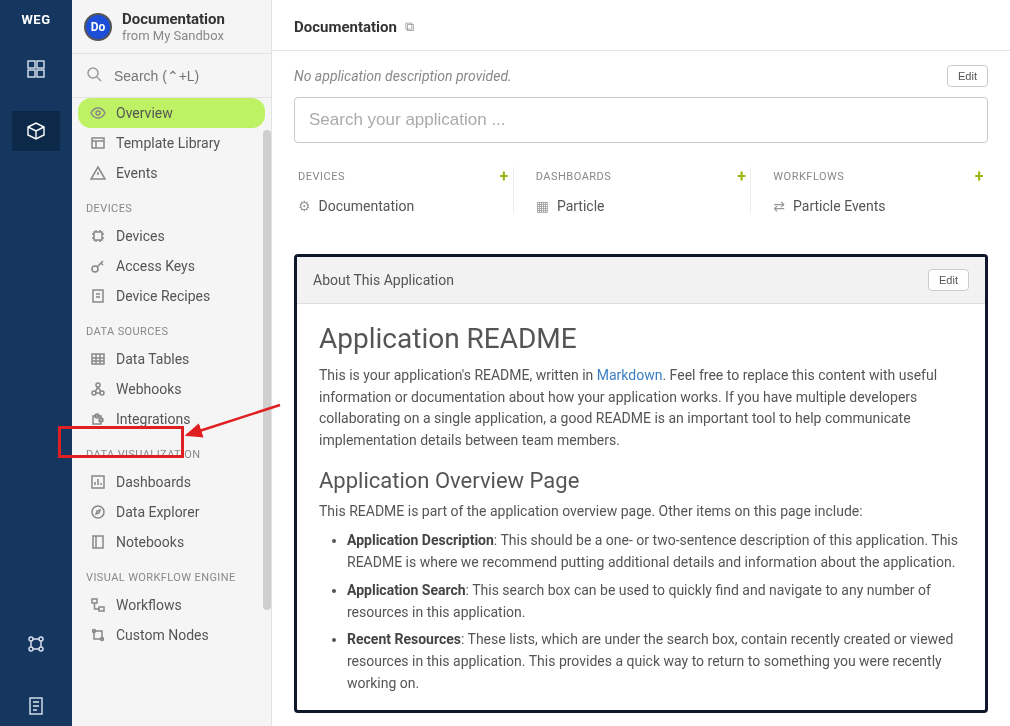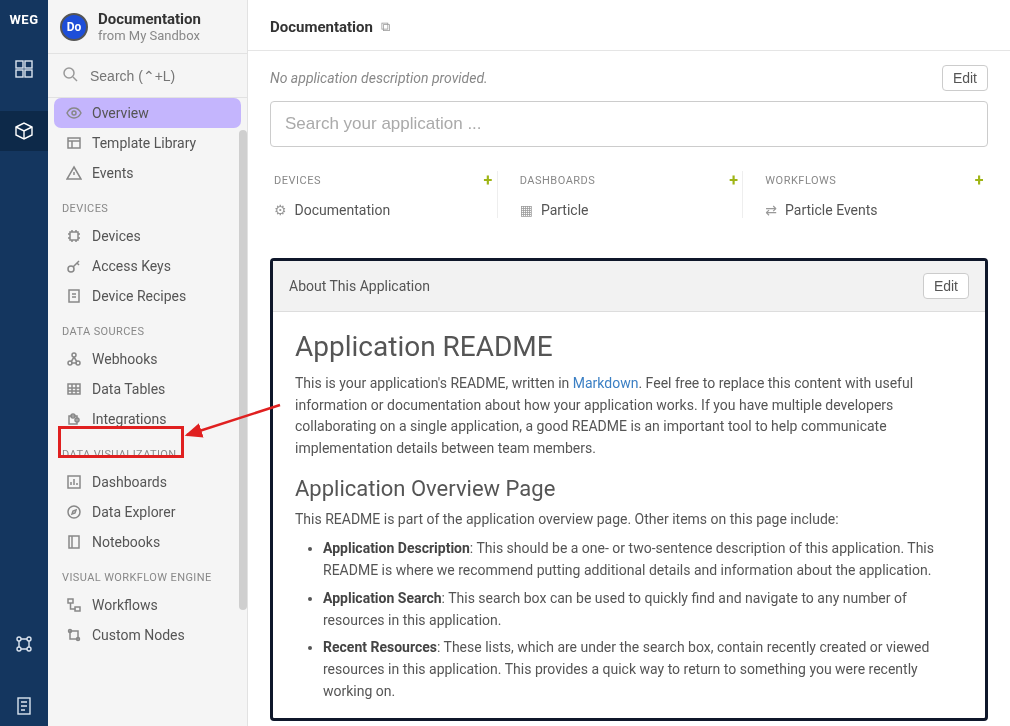--- a/index.html
+++ b/index.html
@@ -1,54 +1,54 @@
 <!DOCTYPE html>
 <html><head>
 <meta charset="utf-8">
 <style>
 * { margin: 0; padding: 0; box-sizing: border-box; }
 body { font-family: -apple-system, BlinkMacSystemFont, "Segoe UI", Roboto, Helvetica, Arial, sans-serif; font-size: 14px; color: #444; width: 1010px; height: 726px; overflow: hidden; background: #fff; }
 .app { display: flex; height: 726px; }
 
 
-.rail { width: 48px; background: #14365f; display: flex; flex-direction: column; align-items: center; padding-top: 12px; gap: 22px; }
+.rail { width: 72px; background: #14365f; display: flex; flex-direction: column; align-items: center; padding-top: 12px; gap: 22px; }
 .rail-logo { color: #fff; font-weight: 700; font-size: 13px; letter-spacing: 0.5px; }
 .rail-ico { width: 48px; height: 40px; display: flex; align-items: center; justify-content: center; color: #dbe4ef; }
 .rail-ico.active { background: #0d2949; color: #fff; }
 .rail svg { stroke: currentColor; fill: none; stroke-width: 1.4; }
 
 
 .nav { width: 200px; background: #f5f5f5; border-right: 1px solid #e2e2e2; display: flex; flex-direction: column; position: relative; }
 .nav-head { display: flex; align-items: center; gap: 10px; padding: 10px 12px; border-bottom: 1px solid #e2e2e2; }
 .avatar { width: 28px; height: 28px; border-radius: 50%; background: #1d4ed8; color: #fff; font-weight: 700; font-size: 12px; display: flex; align-items: center; justify-content: center; border: 2px solid #555; }
 .nav-title { font-weight: 700; font-size: 15px; color: #333; }
 .nav-sub { font-size: 13px; color: #888; }
 .nav-search { display: flex; align-items: center; gap: 12px; padding: 12px 14px; border-bottom: 1px solid #e2e2e2; color: #888; }
 .nav-search input { border: none; background: transparent; outline: none; font-size: 14px; width: 100%; color: #555; }
 .nav-scroll { overflow-y: auto; flex: 1; }
 .nav-section { padding: 14px 14px 6px; font-size: 11px; letter-spacing: 0.4px; color: #888; }
 .nav-item { display: flex; align-items: center; gap: 10px; padding: 7px 14px 7px 18px; color: #555; cursor: pointer; font-size: 14px; }
-.nav-item.active { background: #c4b5fd; border-radius: 7px; margin: 0 6px; padding-left: 12px; }
+.nav-item.active { background: #bef264; border-radius: 13px; margin: 0 6px; padding-left: 12px; }
 .nav-item .ni { width: 16px; height: 16px; flex: 0 0 16px; }
 .nav-item .ni svg { stroke: #888; fill: none; stroke-width: 1.5; }
 .nav-scrollbar { position: absolute; right: 0; top: 130px; width: 8px; height: 480px; background: #cfcfcf; border-radius: 4px; }
 
 
 .highlight-box { position: absolute; border: 3px solid #e02020; pointer-events: none; }
 .arrow-svg { position: absolute; pointer-events: none; }
 
 
 .main { flex: 1; display: flex; flex-direction: column; min-width: 0; }
 .main-head { padding: 18px 22px 14px; border-bottom: 1px solid #e5e5e5; display: flex; align-items: center; gap: 8px; }
 .main-head h1 { font-size: 15px; font-weight: 700; color: #333; }
 .copy-ico { color: #999; font-size: 13px; }
 .main-body { padding: 14px 22px 0; overflow-y: auto; flex: 1; }
 .desc-row { display: flex; align-items: center; justify-content: space-between; margin-bottom: 10px; }
 .desc-row em { color: #888; font-style: italic; font-size: 14px; }
-.btn-edit { border: 1px solid #ccc; background: #fff; border-radius: 4px; padding: 4px 10px; font-size: 14px; color: #555; cursor: pointer; }
+.btn-edit { border: 1px solid #ccc; background: #fff; border-radius: 4px; padding: 4px 10px; font-size: 11px; color: #555; cursor: pointer; }
 .search-app { width: 100%; border: 1px solid #ccc; border-radius: 4px; padding: 12px 14px; font-size: 17px; color: #333; outline: none; }
 .search-app::placeholder { color: #aaa; }
 .cols { display: flex; gap: 0; margin-top: 24px; }
 .col { flex: 1; padding: 0 4px; }
 .col + .col { border-left: 1px solid #eee; padding-left: 22px; }
 .col-head { display: flex; justify-content: space-between; align-items: center; font-size: 11px; letter-spacing: 0.5px; color: #888; margin-bottom: 12px; }
 .plus { color: #9fb516; font-size: 16px; font-weight: 700; cursor: pointer; }
 .col-item { display: flex; align-items: center; gap: 8px; color: #555; font-size: 14px; }
 .col-item .ci { color: #999; }
 
@@ -160,33 +160,33 @@
         <span class="ni"><svg width="16" height="16" viewBox="0 0 16 16">
               <rect x="3" y="2" width="10" height="12"></rect>
               <path d="M6 6h4M6 9h4"></path>
             </svg></span>
         <span>Device Recipes</span>
       </div>
 
       <div class="nav-section">DATA SOURCES</div>
       <div class="nav-item">
         <span class="ni"><svg width="16" height="16" viewBox="0 0 16 16">
+              <rect x="2" y="3" width="12" height="10"></rect>
+              <path d="M2 7h12M2 10h12M6 3v10M10 3v10"></path>
+            </svg></span>
+        <span>Data Tables</span>
+      </div>
+      <div class="nav-item">
+        <span class="ni"><svg width="16" height="16" viewBox="0 0 16 16">
               <circle cx="4" cy="12" r="2"></circle>
               <circle cx="12" cy="12" r="2"></circle>
               <circle cx="8" cy="4" r="2"></circle>
               <path d="M8 6l-3 5M8 6l3 5M5 12h6"></path>
             </svg></span>
         <span>Webhooks</span>
-      </div>
-      <div class="nav-item">
-        <span class="ni"><svg width="16" height="16" viewBox="0 0 16 16">
-              <rect x="2" y="3" width="12" height="10"></rect>
-              <path d="M2 7h12M2 10h12M6 3v10M10 3v10"></path>
-            </svg></span>
-        <span>Data Tables</span>
       </div>
       <div class="nav-item">
         <span class="ni"><svg width="16" height="16" viewBox="0 0 16 16">
               <rect x="3" y="5" width="8" height="8"></rect>
               <circle cx="11" cy="9" r="2"></circle>
               <circle cx="7" cy="5" r="2"></circle>
             </svg></span>
         <span>Integrations</span>
       </div>
 

